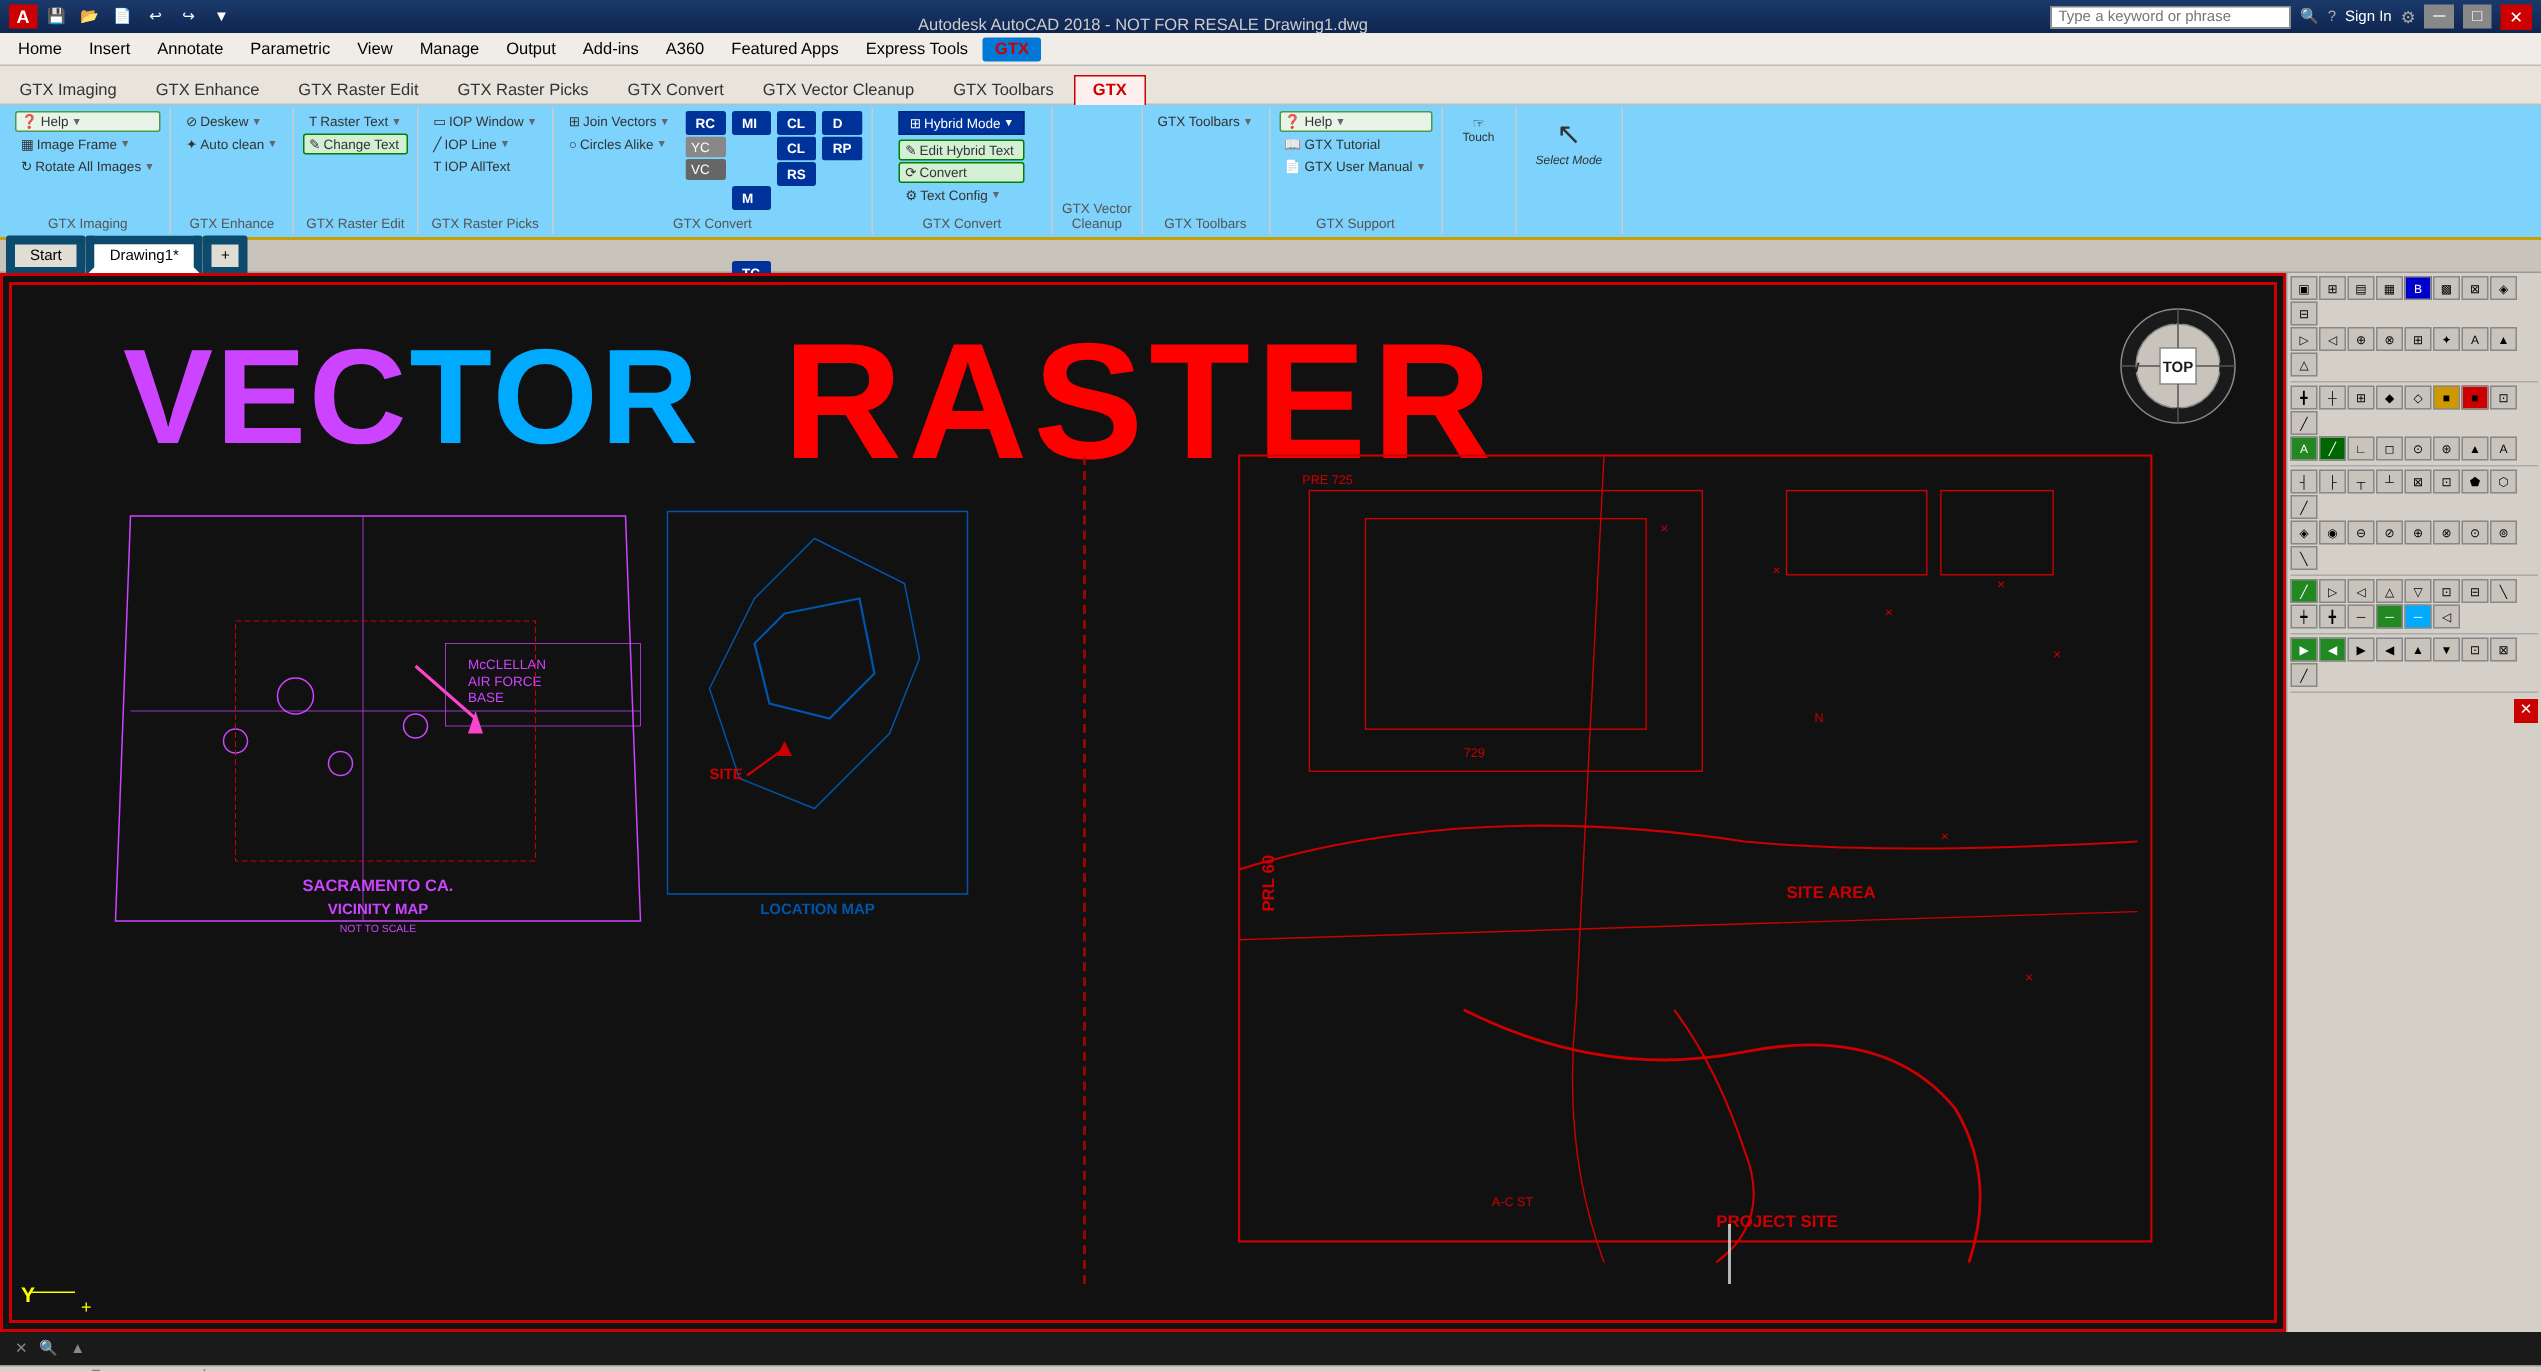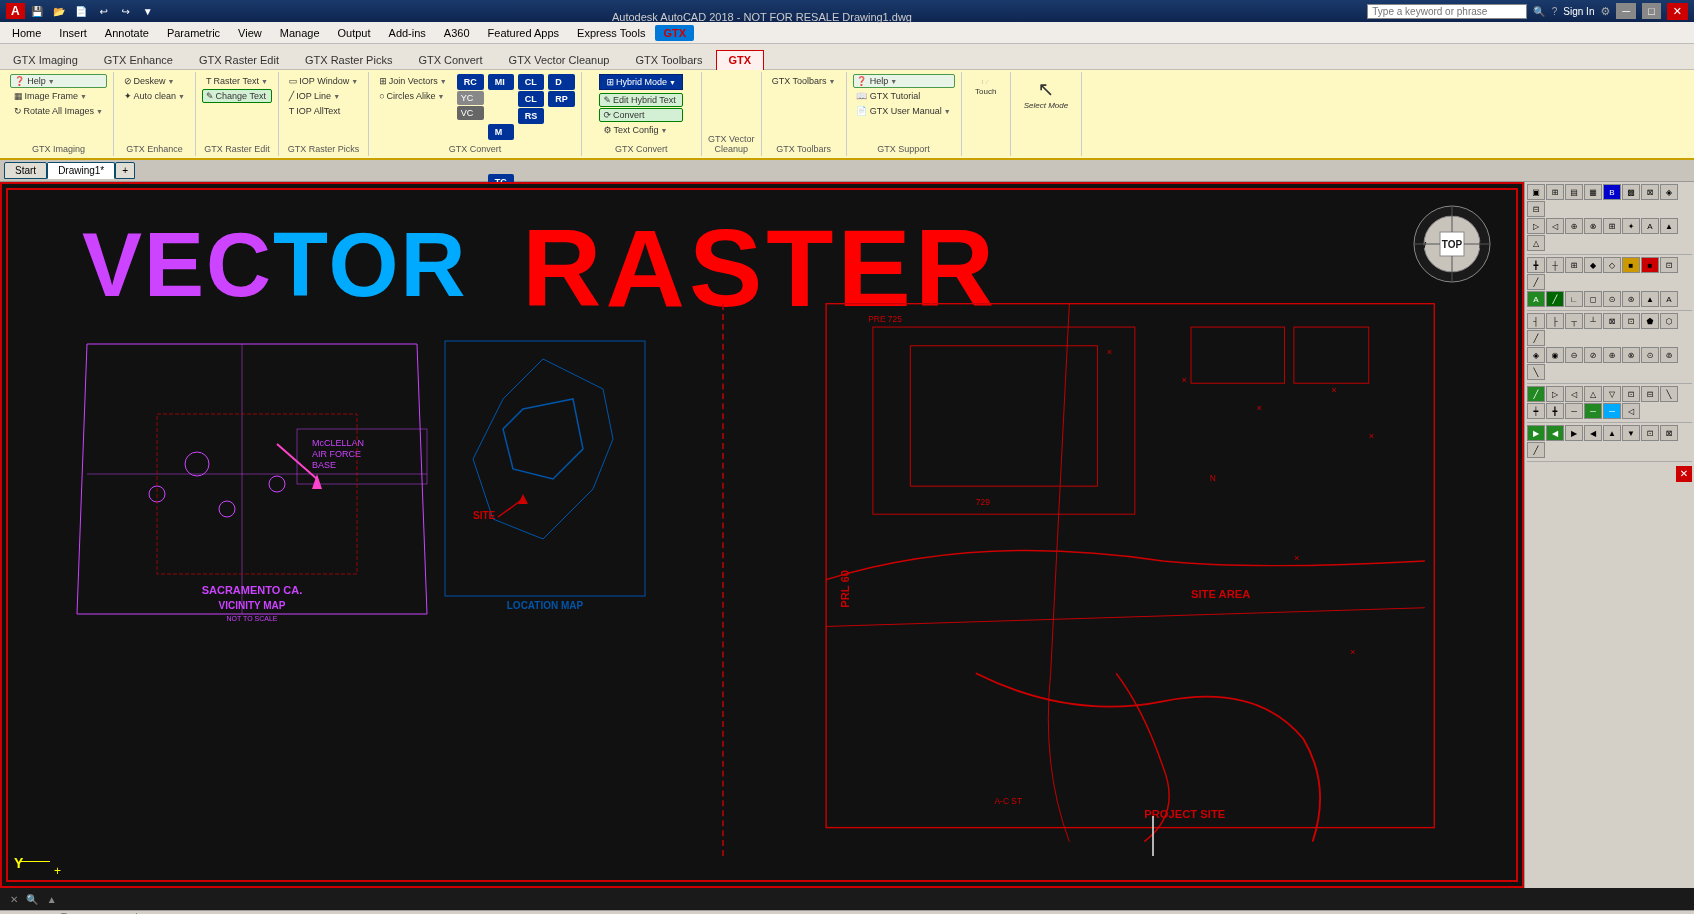--- a/index.html
+++ b/index.html
@@ -33,21 +33,21 @@
     .menu-item {
       padding: 2px 8px;
       font-size: 11px;
       cursor: pointer;
       border-radius: 2px;
     }
     .menu-item.active { background: #0078d7; color: white; }
 
     
     #ribbon {
-      background: #fef9c3;
+      background: #7dd3fc;
       border-bottom: 2px solid #c8a000;
     }
 
     
     #ribbon-tabs {
       display: flex;
       background: #e8e4dc;
       border-bottom: 1px solid #c0bdb5;
       height: 26px;
       align-items: flex-end;
@@ -230,21 +230,21 @@
       border-top: 1px solid #999;
       display: flex;
       align-items: center;
       padding: 0 4px;
       font-size: 10px;
       gap: 4px;
     }
     .doc-tab {
       padding: 2px 10px;
       background: #e0ddd5;
-      border: 1px solid #0c4a6e;
+      border: 6px solid #0c4a6e;
       font-size: 10px;
       cursor: pointer;
       border-radius: 2px 2px 0 0;
     }
     .doc-tab.active {
       background: #fff;
       border-bottom-color: #fff;
     }
     .qa-btn {
       width: 18px; height: 18px;

